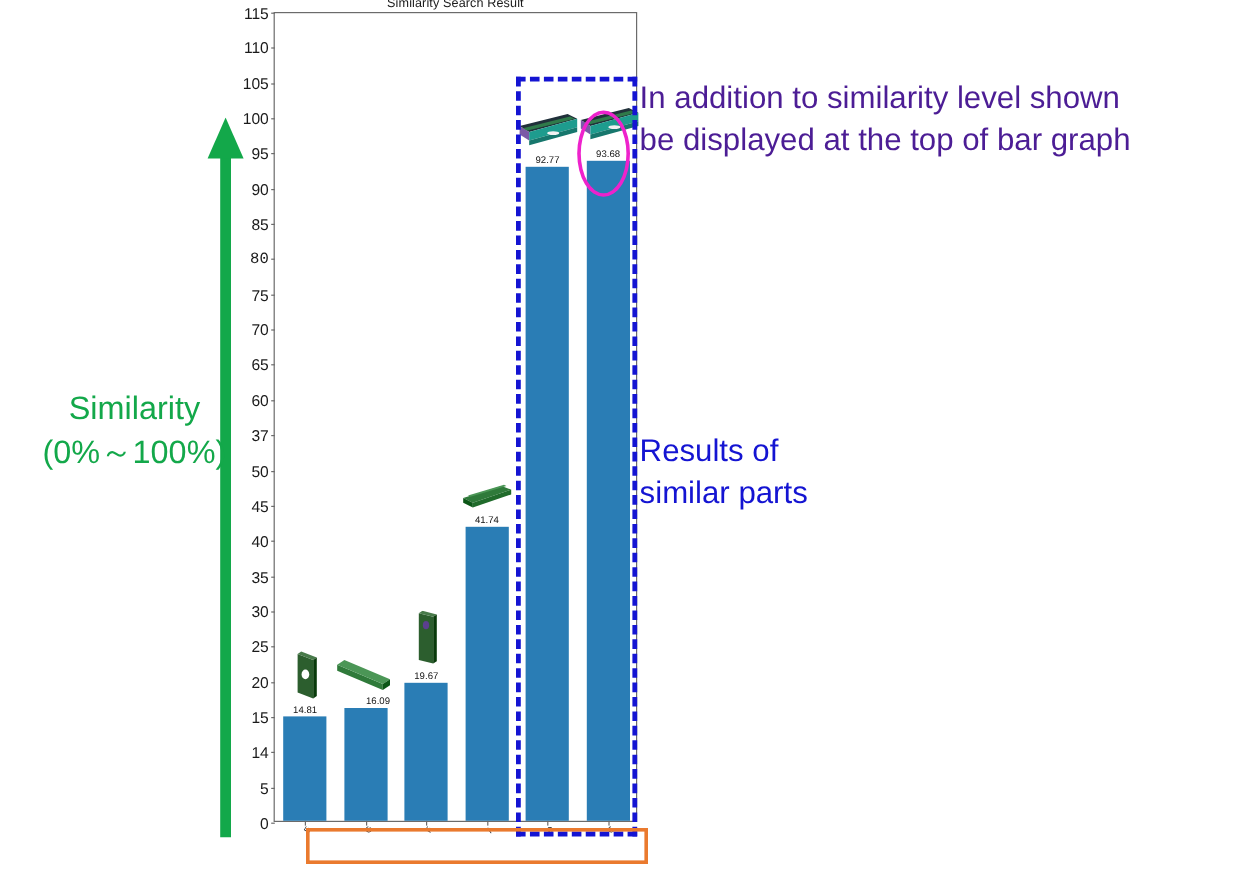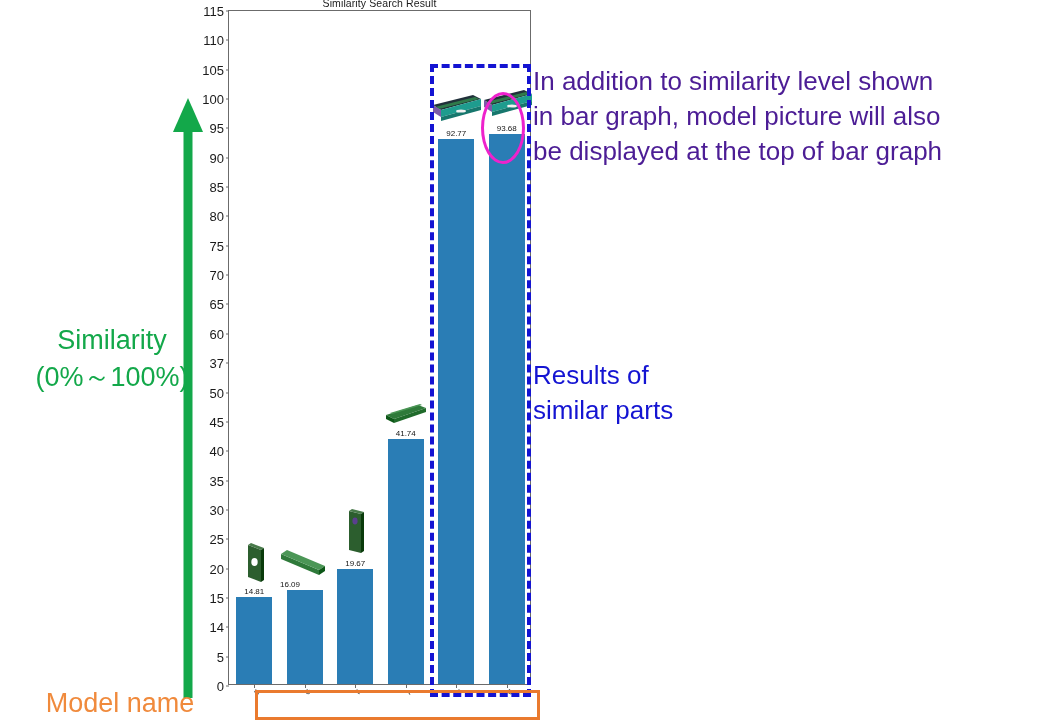--- a/index.html
+++ b/index.html
@@ -103,21 +103,20 @@
   <svg id="green-arrow" viewBox="0 0 34 600" preserveAspectRatio="none">
     <line x1="17" y1="600" x2="17" y2="30" stroke="#13a84a" stroke-width="9"></line>
     <polygon points="17,0 32,34 2,34" fill="#13a84a"></polygon>
   </svg>
 
   <div id="green-note">
     <div>Similarity</div>
     <div>(0%～100%)</div>
   </div>
 
-  <div id="orange-note">Model name</div>
 
   <div id="figure">
 
     <div id="chart-title">Similarity Search Result</div>
     <div id="y-axis-label">Degree of Similarity (%)</div>
 
     <div id="plot-frame">
       <div id="yticks">
           <div class="ytick" style="top: 675px;">0</div>
           <div class="ytick-mark" style="top: 675px;"></div>
@@ -144,21 +143,21 @@
           <div class="ytick" style="top: 352.174px;">37</div>
           <div class="ytick-mark" style="top: 352.174px;"></div>
           <div class="ytick" style="top: 322.826px;">60</div>
           <div class="ytick-mark" style="top: 322.826px;"></div>
           <div class="ytick" style="top: 293.478px;">65</div>
           <div class="ytick-mark" style="top: 293.478px;"></div>
           <div class="ytick" style="top: 264.13px;">70</div>
           <div class="ytick-mark" style="top: 264.13px;"></div>
           <div class="ytick" style="top: 234.783px;">75</div>
           <div class="ytick-mark" style="top: 234.783px;"></div>
-          <div class="ytick" style="top: 205.435px;">80</div>
+          <div class="ytick" style="top: 205.435px; font-family: Liberation Mono, monospace;">80</div>
           <div class="ytick-mark" style="top: 205.435px;"></div>
           <div class="ytick" style="top: 176.087px;">85</div>
           <div class="ytick-mark" style="top: 176.087px;"></div>
           <div class="ytick" style="top: 146.739px;">90</div>
           <div class="ytick-mark" style="top: 146.739px;"></div>
           <div class="ytick" style="top: 117.391px;">95</div>
           <div class="ytick-mark" style="top: 117.391px;"></div>
           <div class="ytick" style="top: 88.0435px;">100</div>
           <div class="ytick-mark" style="top: 88.0435px;"></div>
           <div class="ytick" style="top: 58.6957px;">105</div>
@@ -173,21 +172,21 @@
           <div class="bar-value" style="left: 25.25px; top: 576.072px;">14.81</div>
           <div class="thumb" style="left: 25.25px; top: 530.072px;"><svg width="26" height="44" viewBox="0 0 26 44">
       <polygon points="7,4 20,9 20,41 7,36" fill="#2c5e2e"></polygon>
       <polygon points="7,4 10,2 23,7 20,9" fill="#487a4a"></polygon>
       <polygon points="20,9 23,7 23,39 20,41" fill="#093b0b"></polygon>
       <ellipse cx="13.5" cy="21" rx="3.2" ry="4" fill="#ffffff"></ellipse>
     </svg></div>
           <div class="xtick" style="left: 25.25px;">E</div>
           <div class="xtick-mark" style="left: 25.25px;"></div>
           <div class="bar" title="G: 16.09" style="left: 57.57px; width: 36.36px; height: 94.4413px; background: rgb(42, 125, 181);"></div>
-          <div class="bar-value" style="left: 61px; top: 568.559px;">16.09</div>
+          <div class="bar-value" style="left: 86px; top: 568.559px;">16.09</div>
           <div class="thumb" style="left: 75.75px; top: 536.559px;"><svg width="52" height="30" viewBox="0 0 52 30">
       <polygon points="2,6 40,22 40,27 2,11" fill="#2f7a3a"></polygon>
       <polygon points="2,6 8,2 46,18 40,22" fill="#4b9656"></polygon>
       <polygon points="40,22 46,18 46,23 40,27" fill="#0c5717"></polygon>
     </svg></div>
           <div class="xtick" style="left: 75.75px;">G</div>
           <div class="xtick-mark" style="left: 75.75px;"></div>
           <div class="bar" title="F: 19.67" style="left: 108.07px; width: 36.36px; height: 115.454px; background: rgb(42, 125, 181);"></div>
           <div class="bar-value" style="left: 126.25px; top: 547.546px;">19.67</div>
           <div class="thumb" style="left: 126.25px; top: 497.546px;"><svg width="24" height="48" viewBox="0 0 24 48">
@@ -238,21 +237,20 @@
 
   <div id="blue-dashed-box"></div>
 
   <div id="magenta-ellipse"></div>
 
   <div id="orange-bracket-top"></div>
   <div id="orange-bracket"></div>
 
   <div id="magenta-note">
     <div>In addition to similarity level shown</div>
-    <div>in bar graph, model picture will also</div>
     <div>be displayed at the top of bar graph</div>
   </div>
 
   <div id="blue-note">
     <div>Results of</div>
     <div>similar parts</div>
   </div>
 
 </div>
 

